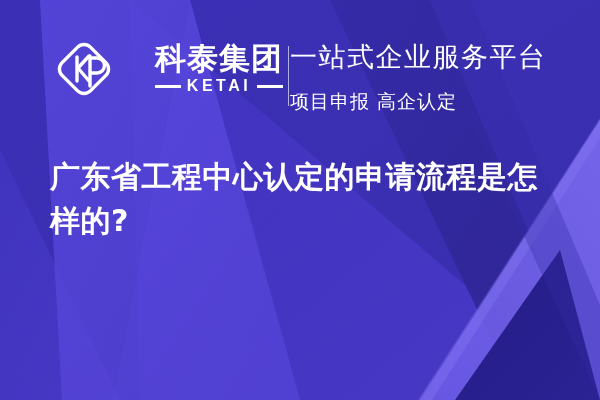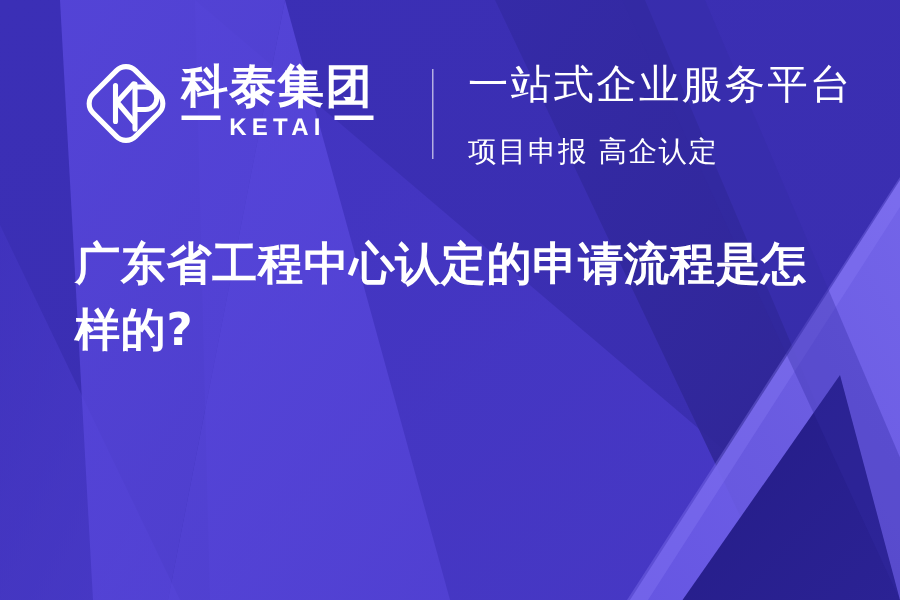--- a/index.html
+++ b/index.html
@@ -36,20 +36,21 @@
   .header {
     position: absolute;
     left: 56px;
     top: 40px;
     display: flex;
     align-items: center;
   }
   .logo-lockup {
     display: flex;
     align-items: center;
+    gap: 34px;
   }
   .logo-mark {
     width: 56px;
     height: 58px;
     flex: 0 0 auto;
     display: block;
   }
   .logo-words {
     margin-left: 9px;
     display: flex;
@@ -60,20 +61,21 @@
     font-size: 31px;
     line-height: 1.02;
     font-weight: 700;
     color: #ffffff;
     letter-spacing: 1px;
     font-family: "DejaVu Sans", "Liberation Sans", sans-serif;
     white-space: nowrap;
   }
   .logo-en-row {
     display: flex;
+    align-items: center;
     margin-top: 3px;
     width: 100%;
   }
   .logo-rule {
     height: 3px;
     background: #ffffff;
     flex: 1 1 auto;
     min-width: 10px;
   }
   .logo-en {
@@ -90,21 +92,21 @@
     position: absolute;
     left: 288px;
     top: 46px;
     width: 1px;
     height: 60px;
     background: rgba(255,255,255,0.62);
   }
 
   .tagline {
     position: absolute;
-    left: 312px;
+    left: 290px;
     top: 40px;
   }
   .tagline-main {
     font-size: 27px;
     line-height: 1.25;
     color: #ffffff;
     font-weight: 400;
     letter-spacing: 1.5px;
     white-space: nowrap;
     font-family: "DejaVu Sans", "Liberation Sans", sans-serif;

